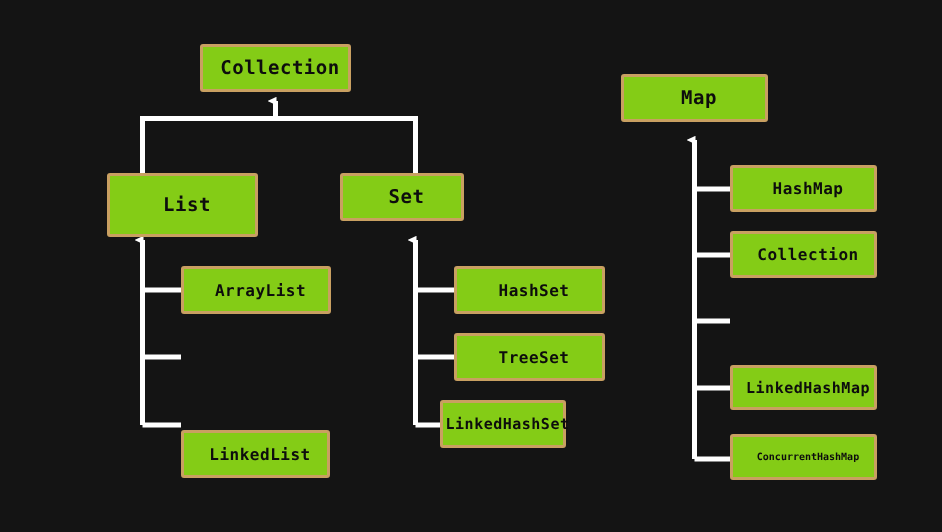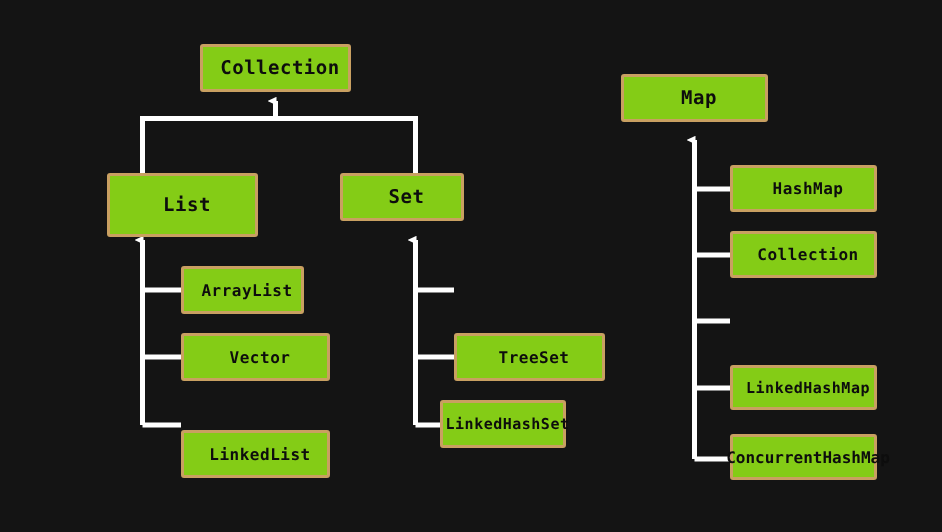--- a/index.html
+++ b/index.html
@@ -22,21 +22,21 @@
     font-family:"DejaVu Sans Mono","Liberation Mono",monospace;
     font-weight:700;
     letter-spacing:0.5px;
     white-space:nowrap;
     text-rendering:geometricPrecision;
     padding-left:9px;
   }
   .node.sz-lg{font-size:19px;}
   .node.sz-md{font-size:16px;}
   .node.sz-sm{font-size:15px;}
-  .node.sz-xs{font-size:16px;letter-spacing:0px;}
+  .node.sz-xs{font-size:10px;letter-spacing:0px;}
 </style>
 </head>
 <body style="background: rgb(20, 20, 20);">
 
 <div id="canvas">
 
   <svg class="links" viewBox="0 0 942 532">
     <defs>
       <marker id="arrowhead" markerWidth="9" markerHeight="9" refX="4.5" refY="8" orient="auto" markerUnits="userSpaceOnUse">
         <path d="M 4.5 0 L 0.3 9 L 8.7 9 Z" fill="#ffffff"></path>
@@ -69,23 +69,23 @@
       <path d="M 694.5 321 L 730 321" fill="none" stroke="#ffffff" stroke-width="5"></path>
       <path d="M 694.5 388 L 730 388" fill="none" stroke="#ffffff" stroke-width="5"></path>
       <path d="M 694.5 459 L 730 459" fill="none" stroke="#ffffff" stroke-width="5"></path>
     </g>
   </svg>
 
   <div class="node sz-lg" style="left: 200px; top: 44px; width: 151px; height: 48px;">Collection</div>
   <div class="node sz-lg" style="left: 67px; top: 173px; width: 151px; height: 64px; margin-left: 40px;">List</div>
   <div class="node sz-lg" style="left: 340px; top: 173px; width: 124px; height: 48px;">Set</div>
   <div class="node sz-lg" style="left: 621px; top: 74px; width: 147px; height: 48px; text-align: center;">Map</div>
-  <div class="node sz-md" style="left: 181px; top: 266px; width: 123px; height: 48px;">ArrayList</div>
-  <div class="node sz-md" style="left: 181px; top: 333px; width: 149px; height: 48px;">Vector</div>
+  <div class="node sz-md" style="left: 181px; top: 266px; width: 150px; height: 48px;">ArrayList</div>
   <div class="node sz-md" style="left: 181px; top: 400px; width: 149px; height: 48px; margin-top: 30px;">LinkedList</div>
+  <div class="node sz-md" style="left: 454px; top: 266px; width: 151px; height: 48px;">HashSet</div>
   <div class="node sz-md" style="left: 454px; top: 333px; width: 151px; height: 48px;">TreeSet</div>
   <div class="node sz-sm" style="left: 440px; top: 400px; width: 126px; height: 48px;">LinkedHashSet</div>
   <div class="node sz-md" style="left: 730px; top: 165px; width: 147px; height: 47px;">HashMap</div>
   <div class="node sz-md" style="left: 730px; top: 231px; width: 147px; height: 47px;">Collection</div>
   <div class="node sz-sm" style="left: 730px; top: 365px; width: 147px; height: 45px; text-align: center;">LinkedHashMap</div>
   <div class="node sz-xs" style="left: 730px; top: 434px; width: 147px; height: 46px;">ConcurrentHashMap</div>
 
 </div>
 
 </body></html>

